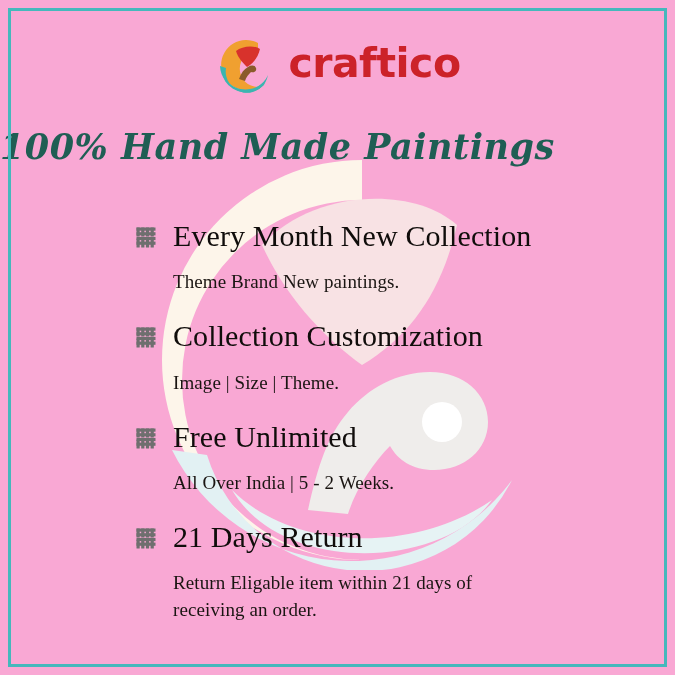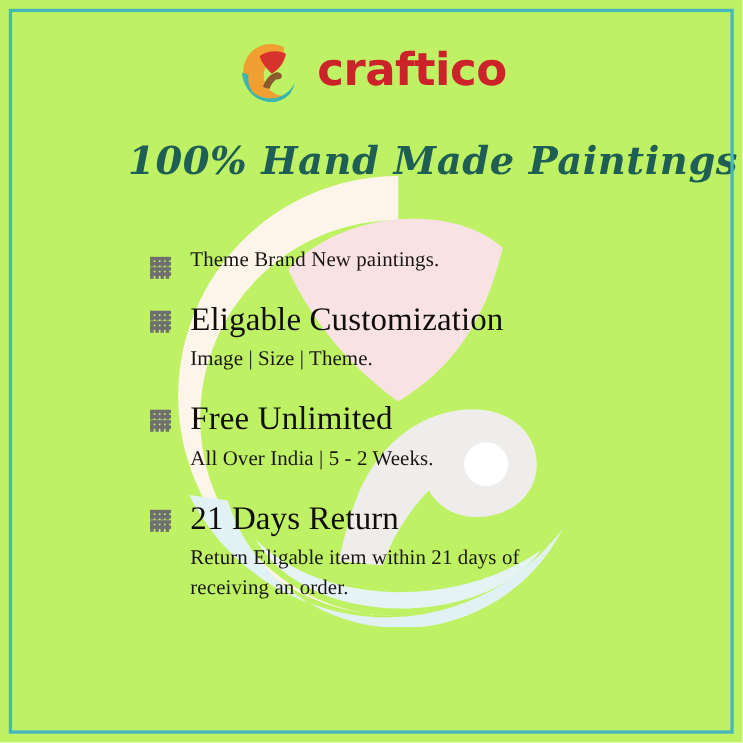--- a/index.html
+++ b/index.html
@@ -7,21 +7,21 @@
     padding: 0;
     background: #ffffff;
   }
   body {
     font-family: "Liberation Serif", serif;
   }
   #card {
     position: relative;
     width: 675px;
     height: 675px;
-    background: #bef264;
+    background: #f9a8d4;
     overflow: hidden;
     box-sizing: border-box;
   }
   
   .frame {
     position: absolute;
     left: 8px;
     top: 8px;
     right: 8px;
     bottom: 8px;
@@ -68,21 +68,21 @@
     color: #cc2229;
     line-height: 1;
     padding-bottom: 4px;
   }
   
   .headline {
     position: absolute;
     left: 0;
     top: 126px;
     width: 671px;
-    text-align: right;
+    text-align: left;
     z-index: 2;
     font-family: "DejaVu Serif", serif;
     font-style: italic;
     font-weight: 700;
     font-size: 35px;
     letter-spacing: 0.5px;
     color: #1f5e54;
     white-space: nowrap;
   }
   
@@ -114,21 +114,21 @@
     color: #100d0b;
     line-height: 1.18;
     letter-spacing: 0.1px;
   }
   .feat-sub {
     font-family: "Liberation Serif", serif;
     font-size: 19px;
     font-weight: 400;
     color: #1a1512;
     line-height: 1.42;
-    margin-top: 6px;
+    margin-top: 16px;
     letter-spacing: 0.1px;
   }
 </style>
 </head>
 <body>
 
 <div id="card">
 
   <div class="watermark">
     <svg viewBox="0 0 440 420" width="440" height="420" aria-hidden="true">
@@ -179,41 +179,42 @@
           <rect x="0.5" y="11.5" width="3.2" height="9"></rect>
             <rect x="5.2" y="11.5" width="3.2" height="9"></rect>
           <rect x="9.9" y="11.5" width="3.2" height="9"></rect>
             <rect x="14.6" y="11.5" width="3.2" height="9"></rect>
           <rect x="0.5" y="0.5" width="19" height="3.2"></rect>
             <rect x="0.5" y="5.2" width="19" height="3.2"></rect>
           <rect x="0.5" y="9.9" width="19" height="3.2"></rect>
             <rect x="0.5" y="14.6" width="19" height="3.2"></rect>
         </g>
       </svg>
+      <div class="feat-title">Every Month New Collection</div>
       <div class="feat-sub">Theme Brand New paintings.</div>
     </div>
 
     <div class="feature">
       <svg class="bullet" viewBox="0 0 21 21">
         <g fill="#6f6f6f">
           <rect x="0.5" y="0.5" width="3.2" height="9"></rect>
             <rect x="5.2" y="0.5" width="3.2" height="9"></rect>
           <rect x="9.9" y="0.5" width="3.2" height="9"></rect>
             <rect x="14.6" y="0.5" width="3.2" height="9"></rect>
           <rect x="0.5" y="11.5" width="3.2" height="9"></rect>
             <rect x="5.2" y="11.5" width="3.2" height="9"></rect>
           <rect x="9.9" y="11.5" width="3.2" height="9"></rect>
             <rect x="14.6" y="11.5" width="3.2" height="9"></rect>
           <rect x="0.5" y="0.5" width="19" height="3.2"></rect>
             <rect x="0.5" y="5.2" width="19" height="3.2"></rect>
           <rect x="0.5" y="9.9" width="19" height="3.2"></rect>
             <rect x="0.5" y="14.6" width="19" height="3.2"></rect>
         </g>
       </svg>
-      <div class="feat-title">Eligable Customization</div>
+      <div class="feat-title">Collection Customization</div>
       <div class="feat-sub">Image | Size | Theme.</div>
     </div>
 
     <div class="feature">
       <svg class="bullet" viewBox="0 0 21 21">
         <g fill="#6f6f6f">
           <rect x="0.5" y="0.5" width="3.2" height="9"></rect>
             <rect x="5.2" y="0.5" width="3.2" height="9"></rect>
           <rect x="9.9" y="0.5" width="3.2" height="9"></rect>
             <rect x="14.6" y="0.5" width="3.2" height="9"></rect>

